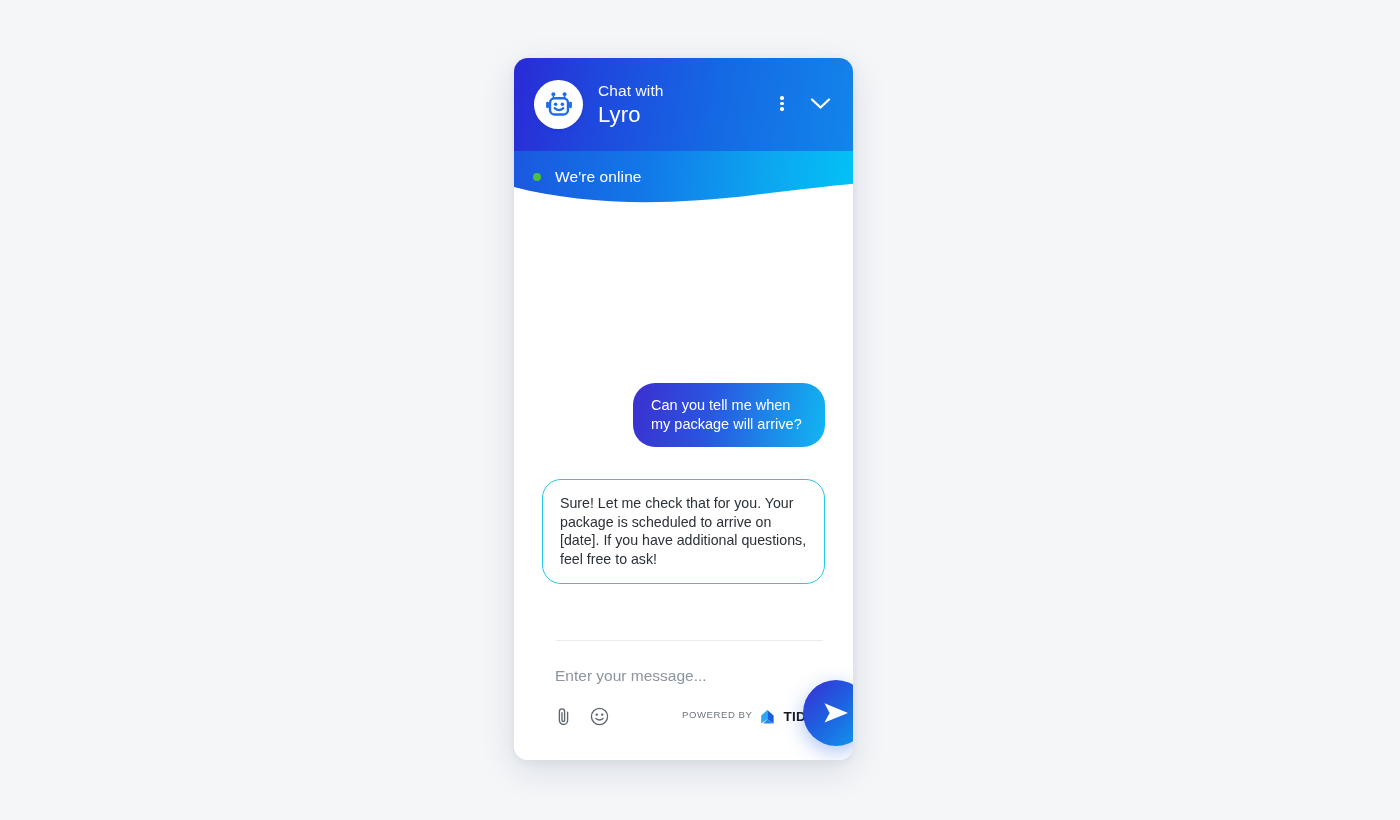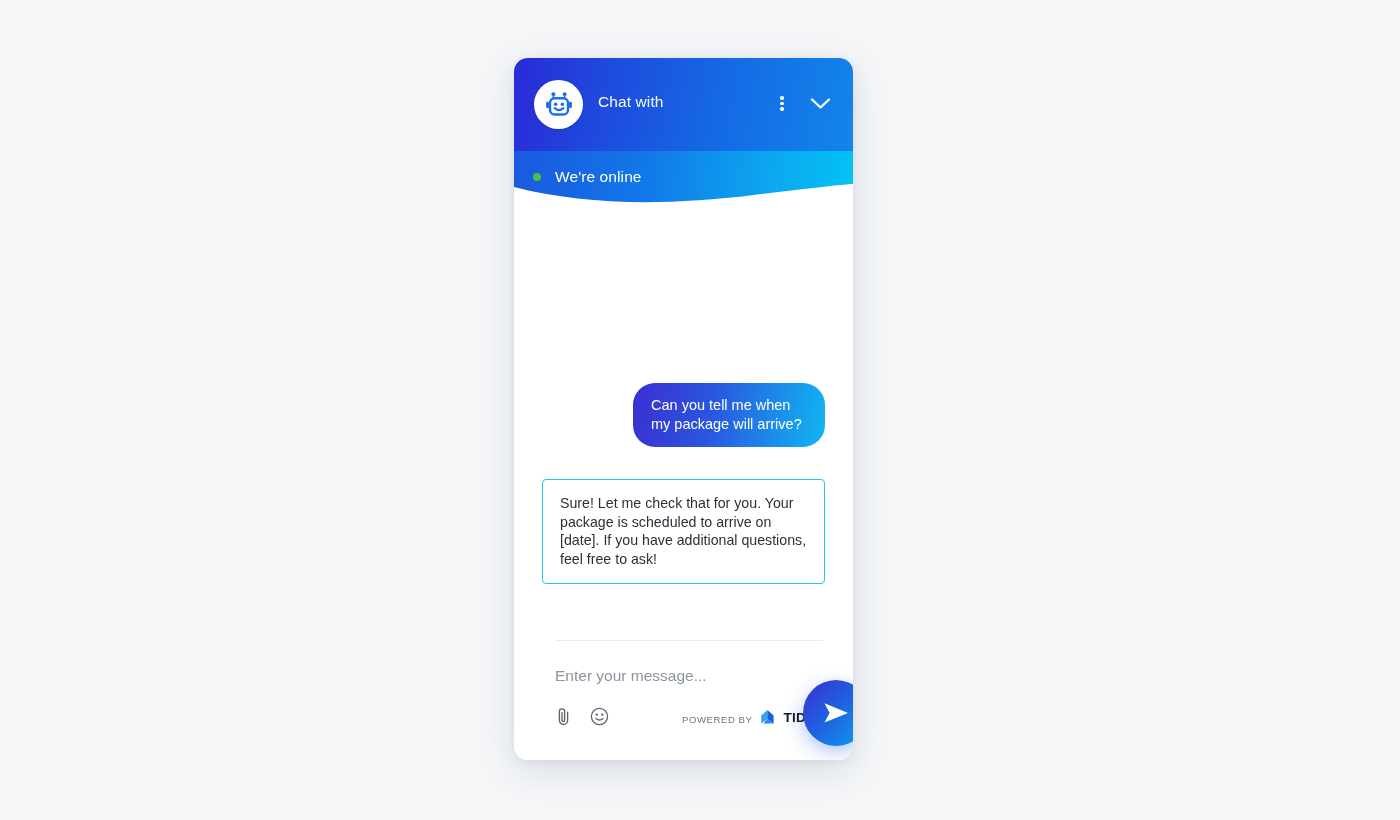--- a/index.html
+++ b/index.html
@@ -172,21 +172,21 @@
     box-sizing: border-box;
   }
   .bubble-bot {
     max-width: 292px;
     background: #ffffff;
     border: 1.6px solid #25c7ea;
     color: #2a3139;
     font-size: 14.2px;
     line-height: 1.3;
     padding: 14px 17px 15px 17px;
-    border-radius: 4px;
+    border-radius: 19px;
     box-sizing: border-box;
   }
 
   
   .composer {
     flex: 0 0 auto;
     position: relative;
     background: #ffffff;
     padding: 0 28px 32px 28px;
     margin-top: 20px;
@@ -220,21 +220,21 @@
     padding: 2px 0;
     margin-right: 18px;
     cursor: pointer;
     display: flex;
     align-items: center;
     color: #5c646e;
   }
   .powered {
     margin-left: auto;
     display: flex;
-    align-items: flex-end;
+    align-items: flex-start;
     gap: 7px;
     padding-right: 4px;
   }
   .powered-label {
     font-size: 9.6px;
     letter-spacing: 0.55px;
     color: #6d757e;
   }
   .tidio-word {
     font-size: 13.5px;
@@ -279,20 +279,21 @@
           <rect x="26.6" y="12.4" width="3.2" height="7" rx="1.5" fill="#1f6ee8"></rect>
           <rect x="6.4" y="8.8" width="19.2" height="17.4" rx="5" fill="none" stroke="#1f6ee8" stroke-width="2.6"></rect>
           <circle cx="12.4" cy="15.2" r="1.85" fill="#1f6ee8"></circle>
           <circle cx="19.6" cy="15.2" r="1.85" fill="#1f6ee8"></circle>
           <path d="M11.4 19.4 Q16 23.4 20.6 19.4" stroke="#1f6ee8" stroke-width="2.4" fill="none" stroke-linecap="round"></path>
         </svg>
       </div>
 
       <div class="header-titles">
         <span class="title-small">Chat with</span>
+        <span class="title-large">Lyro</span>
       </div>
 
       <div class="header-actions">
         <button class="kebab-btn">
           <span>
             <span class="dot"></span>
               <span class="dot"></span>
               <span class="dot"></span>
           </span>
         </button>

